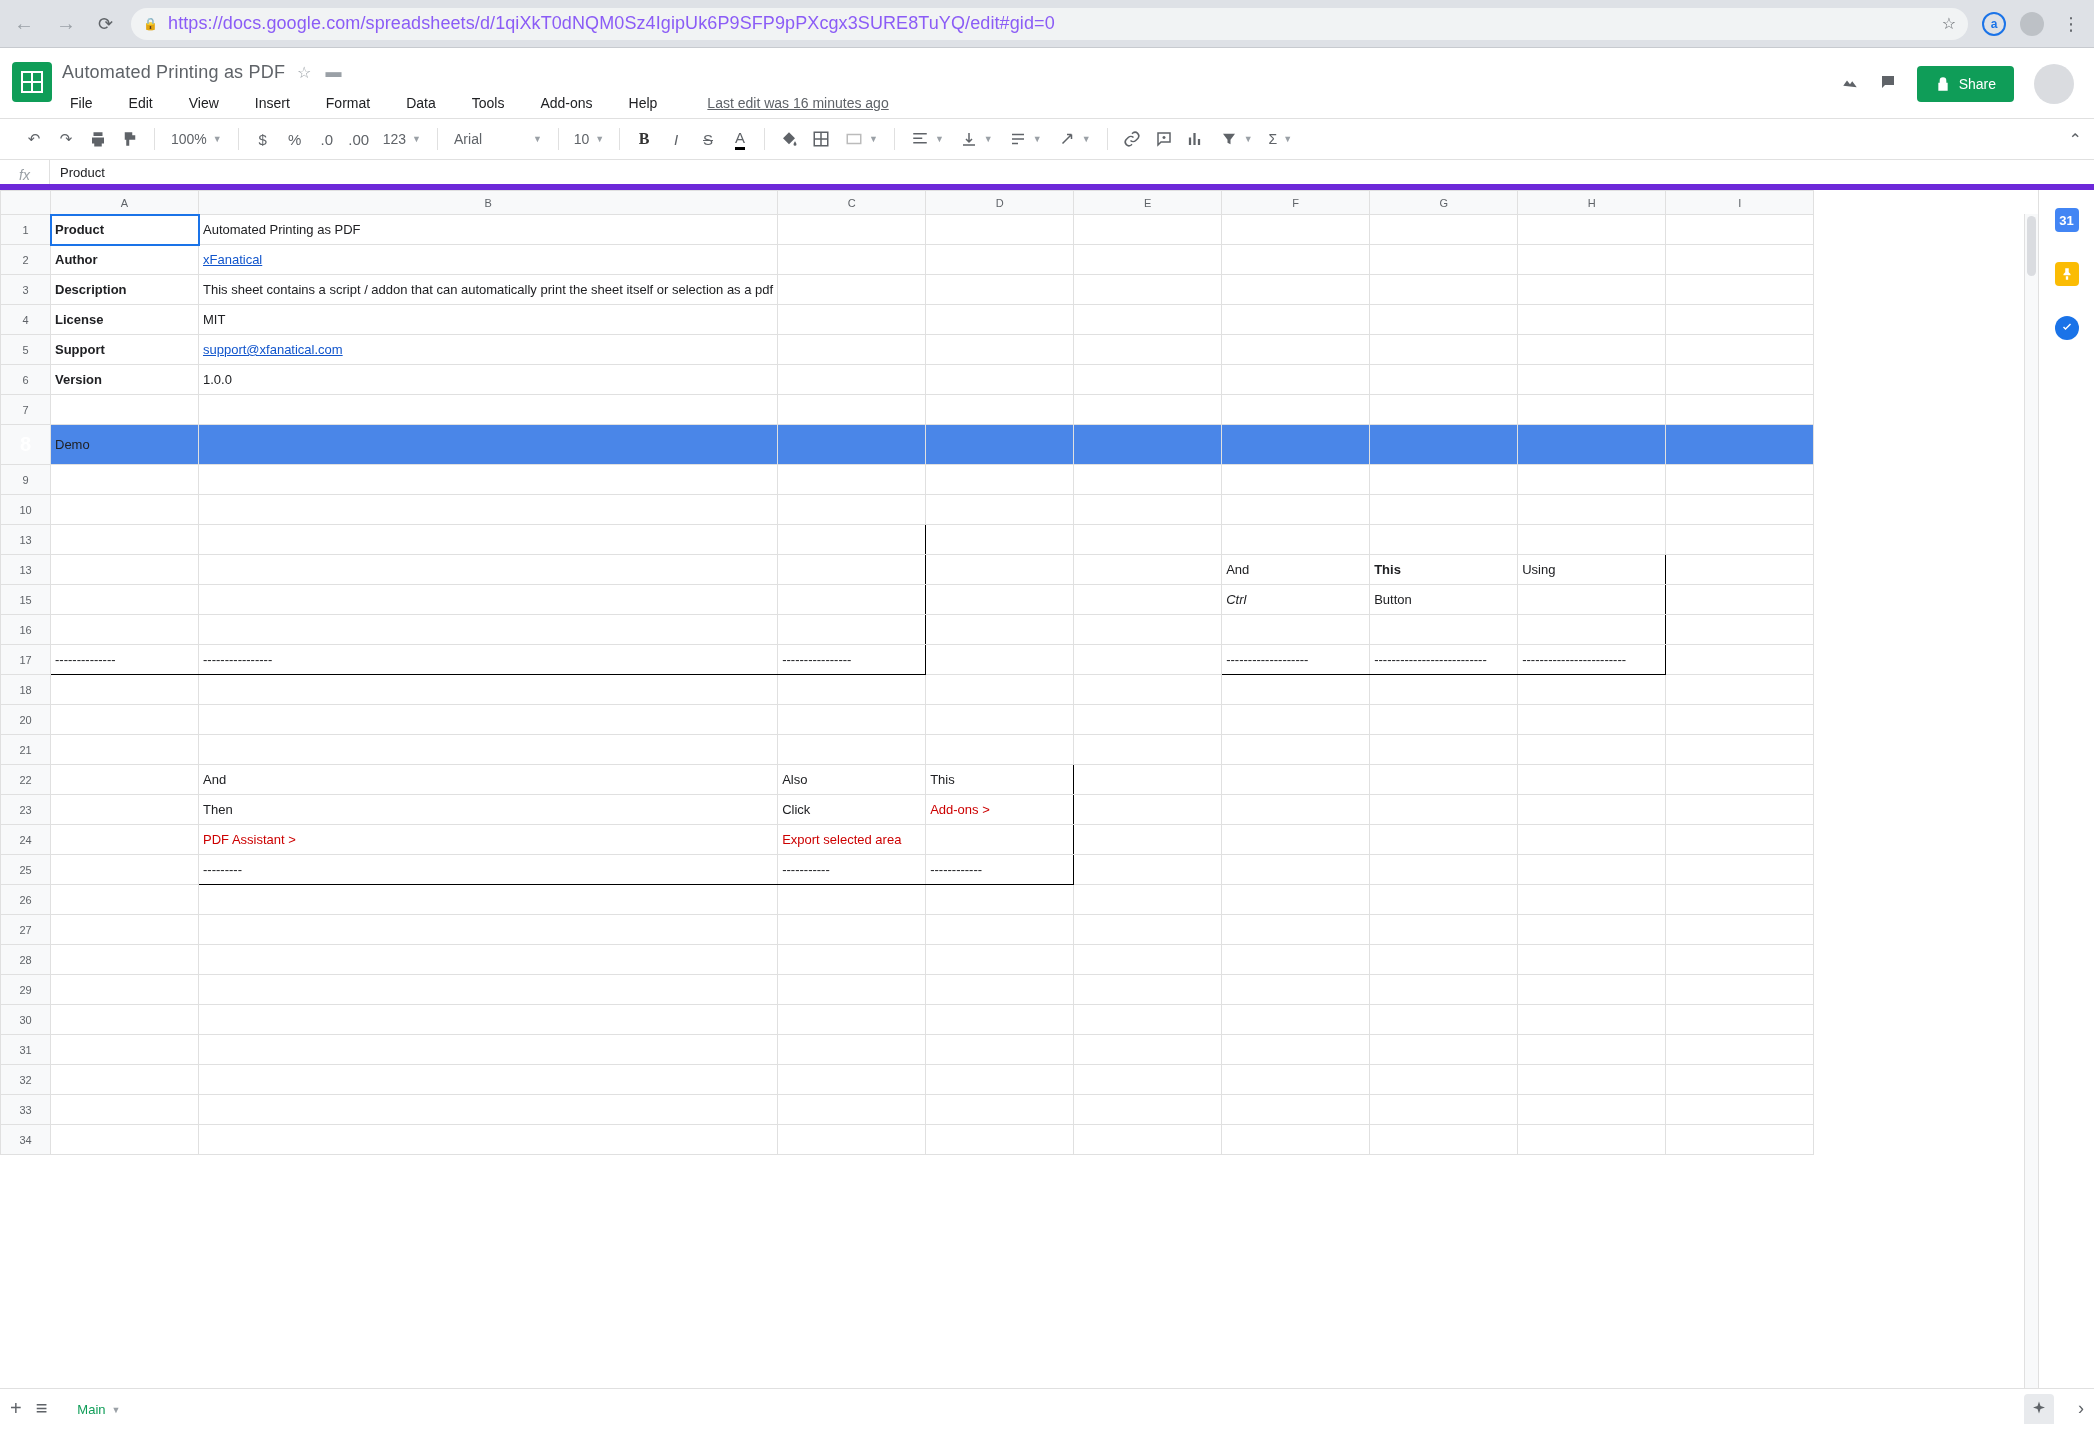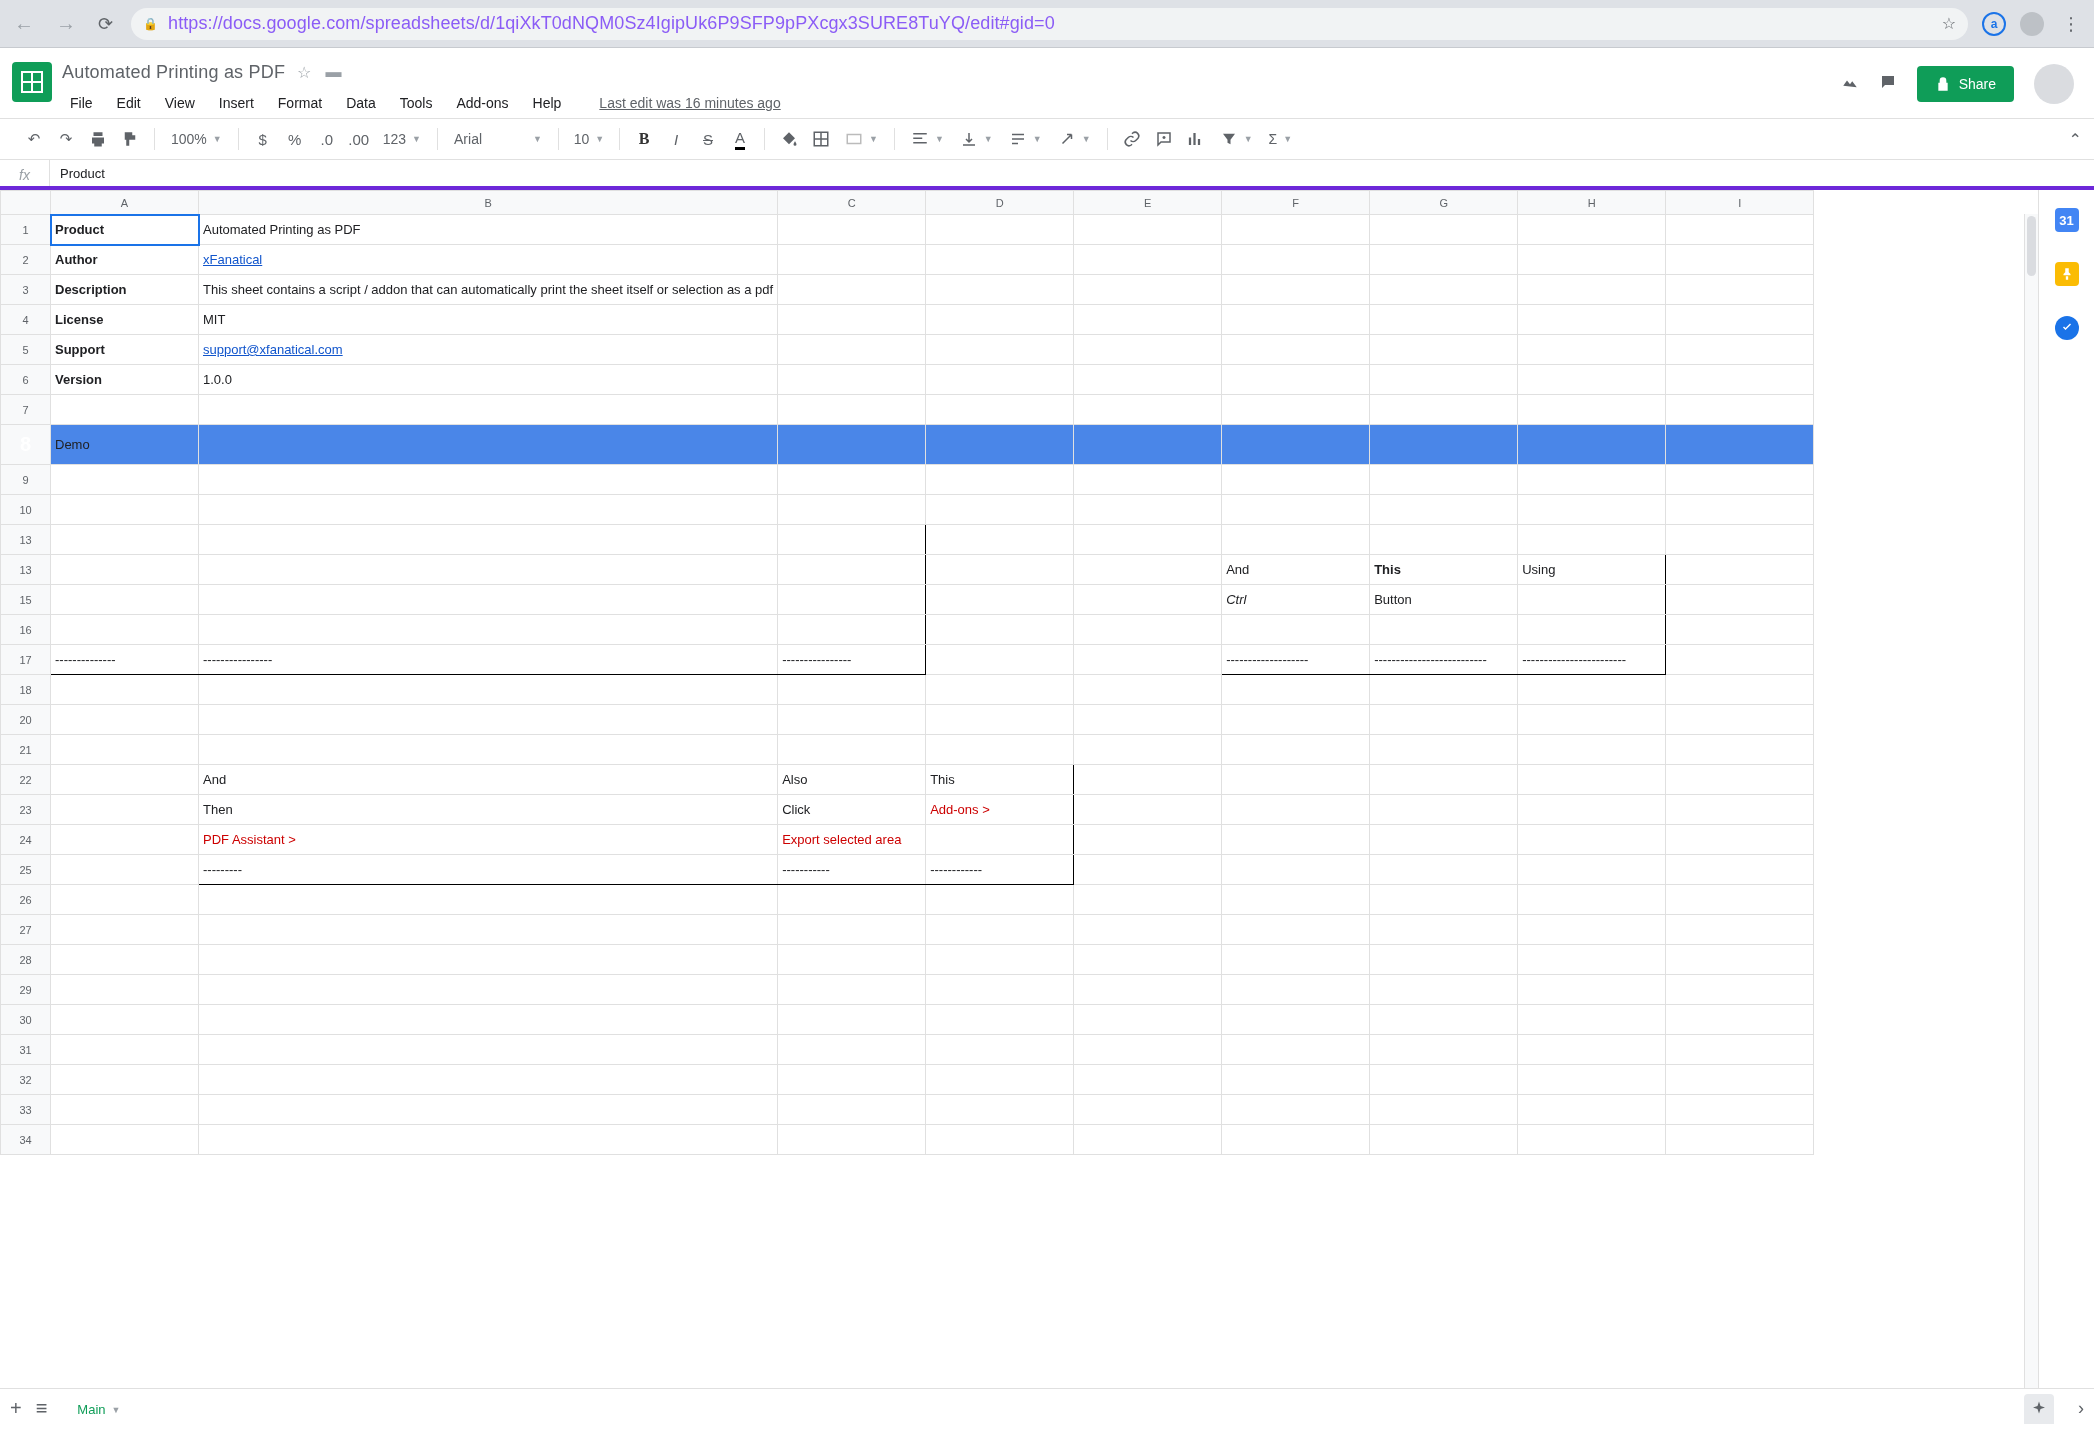--- a/index.html
+++ b/index.html
@@ -18,21 +18,21 @@
 .kebab { color: #5f6368; font-size: 18px; padding: 0 4px; }
 
 
 .docs-hdr { display: flex; align-items: flex-start; padding: 10px 12px 0 12px; gap: 10px; }
 .sheets-logo { width: 40px; height: 40px; background: #0f9d58; border-radius: 4px; position: relative; margin-top: 4px; }
 .sheets-logo::after { content: ""; position: absolute; inset: 9px; background: linear-gradient(#fff,#fff) center/100% 2px no-repeat, linear-gradient(#fff,#fff) center/2px 100% no-repeat; border: 2px solid #fff; }
 .title-blk { flex: 1; }
 .title-row { display: flex; align-items: center; gap: 12px; height: 28px; }
 .doc-title { font-size: 18px; color: #5f6368; letter-spacing: 0.2px; }
 .title-icons { color: #9aa0a6; display: flex; gap: 14px; font-size: 16px; }
-.menu-row { display: flex; align-items: center; gap: 8px; height: 30px; margin-top: 2px; }
+.menu-row { display: flex; align-items: center; gap: 20px; height: 30px; margin-top: 2px; }
 .menu-item { padding: 4px 8px; font-size: 14px; color: #202124; cursor: default; }
 .last-edit { margin-left: 22px; font-size: 14px; color: #5f6368; text-decoration: underline; }
 .hdr-right { display: flex; align-items: center; gap: 20px; padding-top: 6px; padding-right: 8px; }
 .hdr-icon { font-size: 22px; color: #5f6368; }
 .share-btn { background: #0f9d58; color: #fff; border-radius: 4px; padding: 10px 18px; display: flex; align-items: center; gap: 8px; font-size: 14px; font-weight: 500; }
 .share-btn svg { fill: #fff; }
 .avatar-lg { width: 40px; height: 40px; border-radius: 50%; background: #dadce0; }
 
 
 .toolbar { height: 42px; border-top: 1px solid #e0e0e0; border-bottom: 1px solid #e0e0e0; display: flex; align-items: center; padding: 0 12px 0 20px; gap: 4px; }
@@ -40,21 +40,21 @@
 .tb-sep { width: 1px; height: 22px; background: #e0e0e0; margin: 0 6px; }
 .tb-combo { display: flex; align-items: center; gap: 6px; padding: 0 6px; color: #5f6368; font-size: 14px; }
 .tb-font { width: 100px; }
 .tb-size { width: 40px; justify-content: center; }
 .bold { font-weight: bold; font-family: Georgia, serif; font-size: 16px; color: #333; }
 .text-color { border-bottom: 3px solid #000; padding-bottom: 1px; }
 .caret { font-size: 9px; color: #9aa0a6; }
 .tb-collapse { margin-left: auto; font-size: 16px; color: #5f6368; }
 
 
-.fx-bar { height: 30px; border-bottom: 4px solid #6d28d9; display: flex; align-items: center; }
+.fx-bar { height: 30px; border-bottom: 6px solid #6d28d9; display: flex; align-items: center; }
 .fx-lbl { width: 50px; text-align: center; font-style: italic; color: #9aa0a6; font-size: 14px; border-right: 1px solid #e0e0e0; height: 100%; line-height: 30px; }
 .fx-val { padding-left: 10px; font-size: 13px; }
 
 
 .workspace { display: flex; height: calc(100% - 48px - 92px - 42px - 30px - 40px); }
 .grid-wrap { flex: 1; overflow: auto; position: relative; }
 .side-panel { width: 56px; border-left: 1px solid #e0e0e0; display: flex; flex-direction: column; align-items: center; padding-top: 18px; gap: 30px; }
 .side-icon { width: 24px; height: 24px; display: flex; align-items: center; justify-content: center; border-radius: 4px; font-size: 13px; font-weight: bold; color: #fff; }
 .side-cal { background: #4285f4; }
 .side-keep { background: #fbbc04; }

